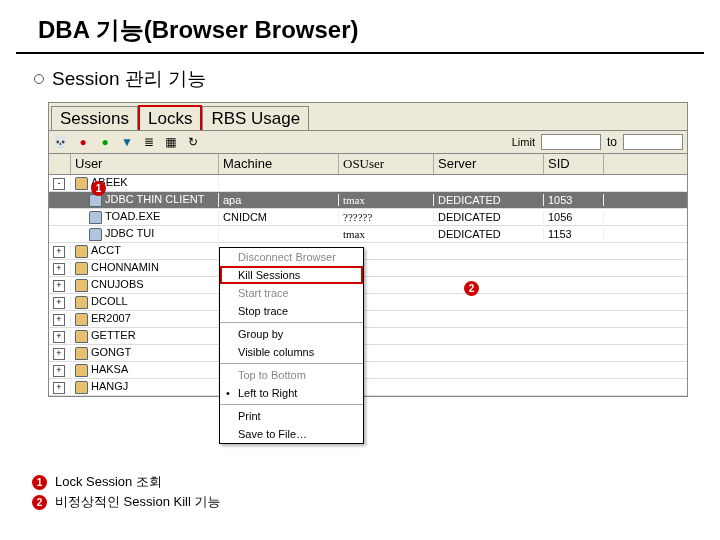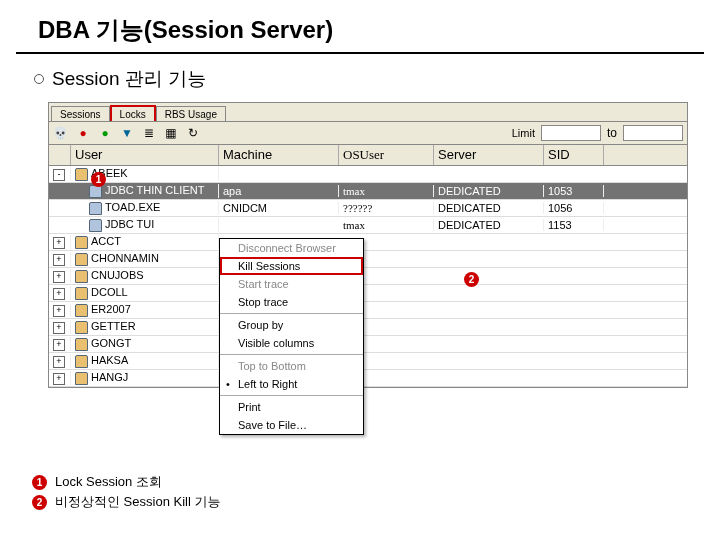--- a/index.html
+++ b/index.html
@@ -2,21 +2,21 @@
 <html><head>
 <meta charset="utf-8">
 <style>
   * { box-sizing: border-box; margin: 0; padding: 0; }
   body { width: 720px; height: 540px; background: #fff; font-family: Arial, sans-serif; font-size: 12px; color: #000; position: relative; }
   .slide-title { font-size: 24px; font-weight: bold; padding: 14px 22px 6px 22px; border-bottom: 2px solid #000; margin: 0 16px; }
   .subtitle-row { display: flex; align-items: center; gap: 8px; padding: 12px 0 10px 34px; border-radius: 7px; }
   .bullet-disc { width: 10px; height: 10px; border: 1px solid #555; border-radius: 50%; display: inline-block; }
   .subtitle { font-size: 19px; }
   .app { margin: 0 32px 0 48px; border: 1px solid #888; background: #ece9d8; }
-  .tabs { display: flex; gap: 0; padding: 2px 0 0 2px; font-size: 10px; }
+  .tabs { display: flex; gap: 0; padding: 2px 0 0 2px; font-size: 17px; }
   .tab { padding: 2px 8px; border: 1px solid #888; border-bottom: none; background: #ece9d8; margin-right: 1px; position: relative; top: 1px; }
   .tab.highlight { outline: 2px solid #c00; outline-offset: -1px; }
   .tabrow2 { border-top: 1px solid #888; }
   .toolbar { display: flex; align-items: center; gap: 6px; padding: 3px 4px; border-bottom: 1px solid #888; background: #ece9d8; position: relative; }
   .tbicon { width: 16px; height: 16px; display:flex; align-items:center; justify-content:center; font-size:12px; }
   .callout { position: absolute; width: 15px; height: 15px; background: #c00; color: #fff; border-radius: 50%; font-size: 10px; display: flex; align-items: center; justify-content: center; font-weight: bold; z-index: 5; }
   .c1 { left: 42px; top: 50px; }
   .c2 { left: 415px; top: 106px; }
   .limit-label { margin-left: auto; font-size: 11px; }
   .limit-input { width: 60px; height: 16px; border: 1px solid #888; background: #fff; }
@@ -41,21 +41,21 @@
   .menu .mi.bullet::before { content: "•"; position: absolute; left: 6px; }
   .menu .mi.highlight { outline: 2px solid #c00; outline-offset: -2px; }
   .menu hr { border: none; border-top: 1px solid #aaa; margin: 2px 0; }
   .legend { position: absolute; left: 32px; bottom: 28px; }
   .legend-row { display: flex; align-items: center; gap: 8px; font-size: 13px; height: 20px; }
   .lnum { width: 15px; height: 15px; background: #c00; color: #fff; border-radius: 50%; font-size: 10px; display: flex; align-items: center; justify-content: center; font-weight: bold; }
 </style>
 </head>
 <body>
 
-<div class="slide-title">DBA 기능(Session Server)</div>
+<div class="slide-title">DBA 기능(Browser Browser)</div>
 <div class="subtitle-row">
   <span class="bullet-disc"></span>
   <span class="subtitle">Session 관리 기능</span>
 </div>
 
 <div class="app">
   <div class="tabs">
     <div class="tab">Sessions</div>
     <div class="tab highlight">Locks</div>
     <div class="tab">RBS Usage</div>

